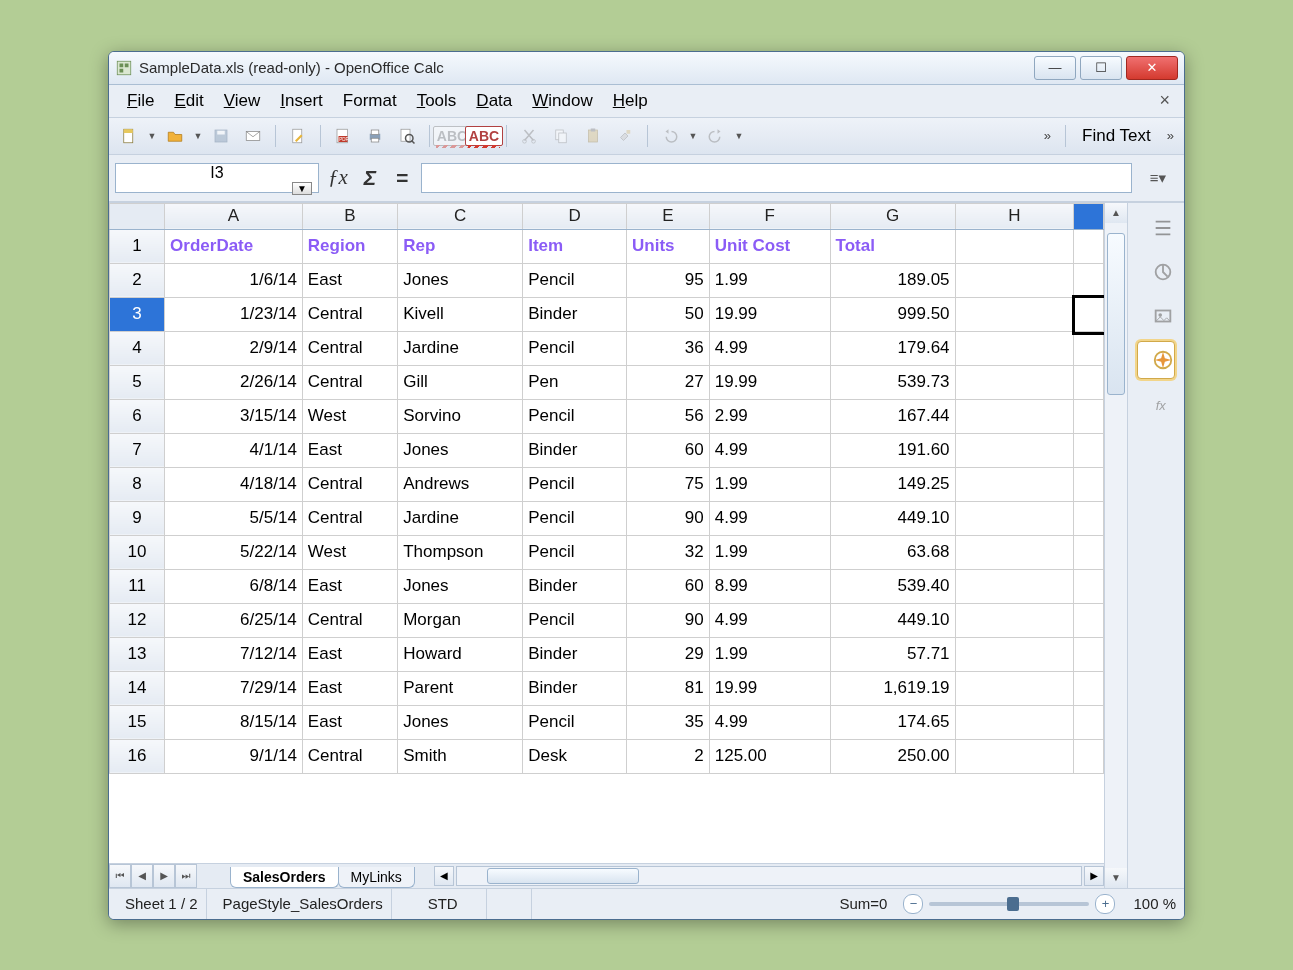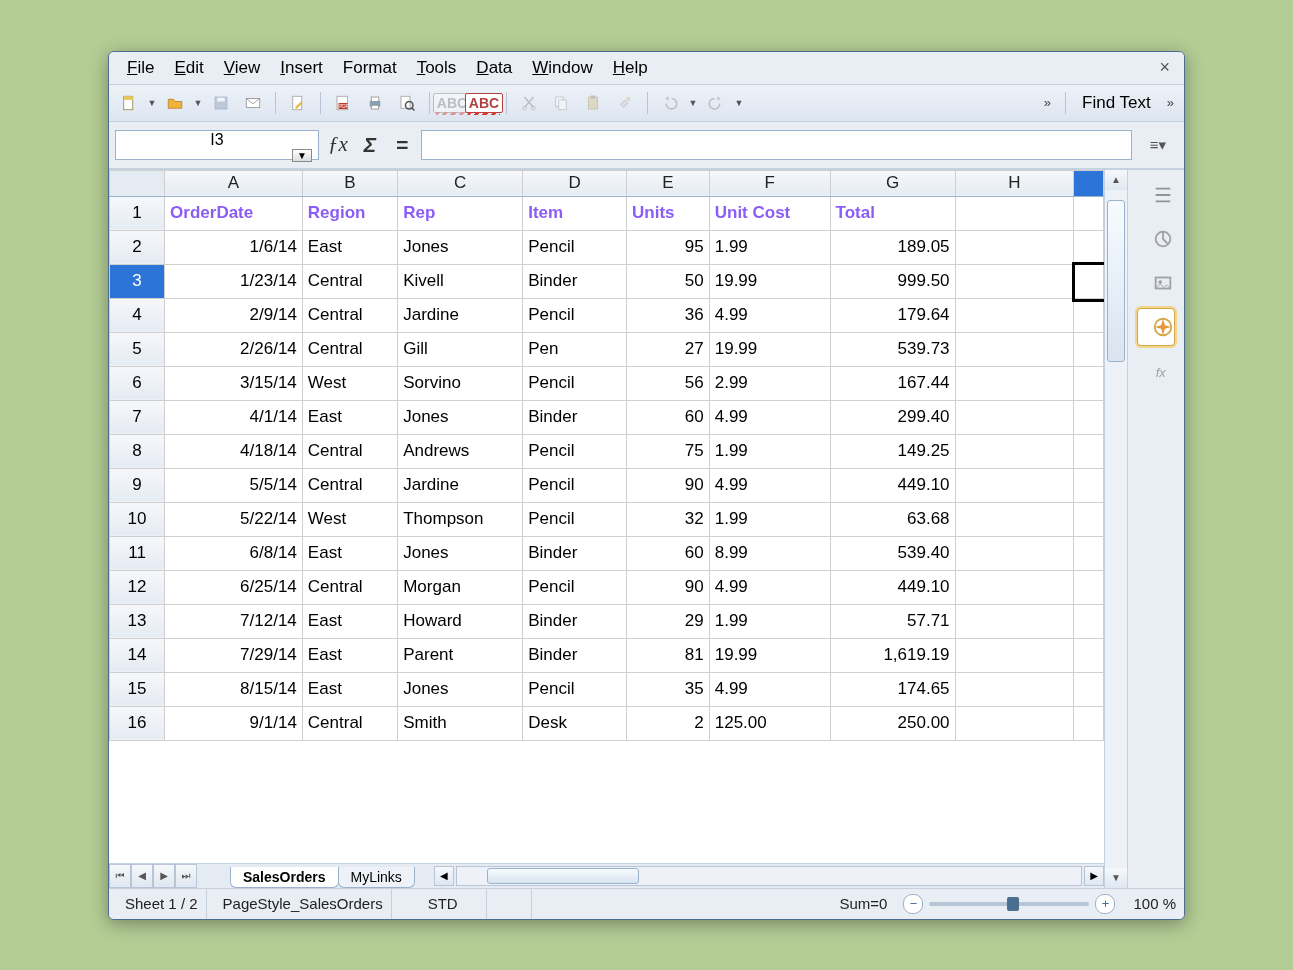--- a/index.html
+++ b/index.html
@@ -109,20 +109,34 @@
   .zoom-slider{display:flex;align-items:center;gap:6px;}
   .zoom-slider .track{width:160px;height:4px;background:#b7c5d6;position:relative;border-radius:2px;}
   .zoom-slider .knob{position:absolute;top:-5px;left:78px;width:12px;height:14px;background:#4b6d8f;border-radius:2px;}
   .zoom-slider .end{width:18px;height:18px;border:1px solid #9ab3cd;border-radius:9px;background:#fff;display:flex;align-items:center;justify-content:center;font-size:13px;color:#4b6d8f;}
 </style>
 </head>
 <body>
 
 <div class="window">
 
+  <div class="titlebar">
+    <svg class="app-icon" viewBox="0 0 24 24">
+        <rect x="3" y="3" width="18" height="18" fill="#dbe7d1" stroke="#6b8f55"></rect>
+        <rect x="6" y="6" width="5" height="5" fill="#6b8f55"></rect>
+        <rect x="13" y="6" width="5" height="5" fill="#6b8f55"></rect>
+        <rect x="6" y="13" width="5" height="5" fill="#6b8f55"></rect>
+      </svg>
+    <span class="title">SampleData.xls (read-only) - OpenOffice Calc</span>
+    <div class="win-controls">
+      <div class="win-btn">—</div>
+      <div class="win-btn">☐</div>
+      <div class="win-btn close">✕</div>
+    </div>
+  </div>
 
   <div class="menubar">
     <span class="menu-item"><u>F</u><span>ile</span></span>
     <span class="menu-item"><u>E</u><span>dit</span></span>
     <span class="menu-item"><u>V</u><span>iew</span></span>
     <span class="menu-item"><u>I</u><span>nsert</span></span>
     <span class="menu-item"><span>Format</span></span>
     <span class="menu-item"><u>T</u><span>ools</span></span>
     <span class="menu-item"><u>D</u><span>ata</span></span>
     <span class="menu-item"><u>W</u><span>indow</span></span>
@@ -363,21 +377,21 @@
                 <td></td>
               </tr>
               <tr>
                 <th class="rowhdr">7</th>
                 <td class="num">4/1/14</td>
                 <td>East</td>
                 <td>Jones</td>
                 <td>Binder</td>
                 <td class="num">60</td>
                 <td>4.99</td>
-                <td class="num">299.40</td>
+                <td class="num">191.60</td>
                 <td></td>
                 <td></td>
               </tr>
               <tr>
                 <th class="rowhdr">8</th>
                 <td class="num">4/18/14</td>
                 <td>Central</td>
                 <td>Andrews</td>
                 <td>Pencil</td>
                 <td class="num">75</td>

